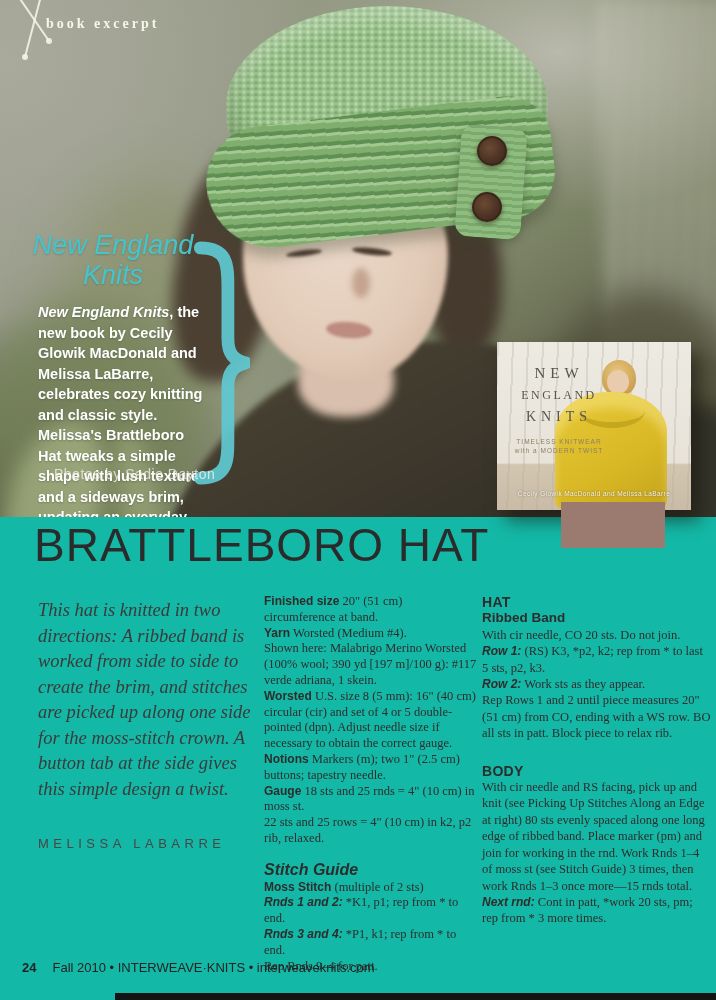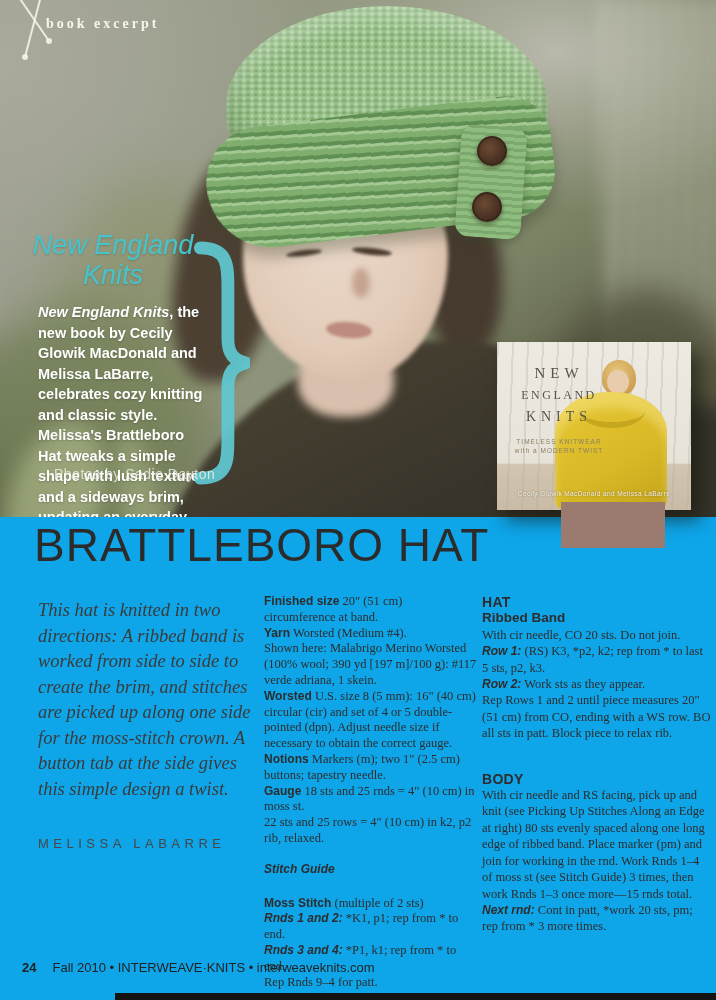--- a/index.html
+++ b/index.html
@@ -1,19 +1,19 @@
 <!DOCTYPE html>
 <html><head>
 <meta charset="utf-8">
 <style>
   * { margin:0; padding:0; box-sizing:border-box; }
   html,body { background:#e8e8e4; }
   .page {
     position:relative; width:716px; height:1000px; margin:0 auto;
-    background:#0ea5e9; overflow:hidden;
+    background:#14b8a6; overflow:hidden;
     font-family:"Liberation Sans", sans-serif; color:#2e2e2e;
   }
 
   
   .photo {
     position:absolute; left:0; top:0; width:716px; height:517px; overflow:hidden;
     background:
       radial-gradient(ellipse 420px 260px at 78% 10%, #b9b9ac 0%, rgba(185,185,172,0) 62%),
       radial-gradient(ellipse 520px 430px at 0% 12%, #a9a99c 0%, rgba(169,169,156,0) 70%),
       radial-gradient(ellipse 430px 310px at 4% 94%, #4d5237 0%, rgba(77,82,55,0) 55%),
@@ -114,23 +114,23 @@
   .title { position:absolute; left:34px; top:518px; font-size:46px; letter-spacing:1px; color:#2b2b2b; font-weight:400; }
   .intro { position:absolute; left:38px; top:598px; width:224px;
       font-family:Liberation Serif, serif; font-style:italic; font-size:18.5px; line-height:25.5px; color:#3b3b3b; }
   .byline { position:absolute; left:38px; top:836px; font-size:13px; letter-spacing:4.5px; color:#474747; }
 
   .col { position:absolute; font-family:"Liberation Serif", serif; font-size:12.5px; line-height:15.8px; color:#2d2d2d; }
   .col-mid { left:264px; top:594px; width:213px; }
   .col-right { left:482px; top:594px; width:229px; line-height:16.4px; }
   .lbl { font-family:"Liberation Sans", sans-serif; font-weight:700; font-size:12px; }
   .lbl-it { font-family:"Liberation Sans", sans-serif; font-weight:700; font-style:italic; font-size:12px; }
-  .sg-head { font-family:"Liberation Sans", sans-serif; font-weight:700; font-style:italic; font-size:12px; margin-top:15px; margin-bottom:18px; }
+  .sg-head { font-family:"Liberation Sans", sans-serif; font-weight:700; font-style:italic; font-size:16px; margin-top:15px; margin-bottom:2px; }
   .sec-head { font-family:"Liberation Sans", sans-serif; font-weight:700; font-size:14px; letter-spacing:.3px; }
-  .sec-head.body-h { margin-top:29px; }
+  .sec-head.body-h { margin-top:21px; }
   .sub-head { font-family:"Liberation Sans", sans-serif; font-weight:700; font-size:13.5px; }
 
   
   .footer { position:absolute; left:22px; top:960px; font-size:13px; color:#222; }
   .footer .pn { font-weight:700; margin-right:16px; }
   .scan-bar { position:absolute; left:115px; right:0; bottom:0; height:7px; background:#141414; }
 </style>
 </head>
 <body>
 

